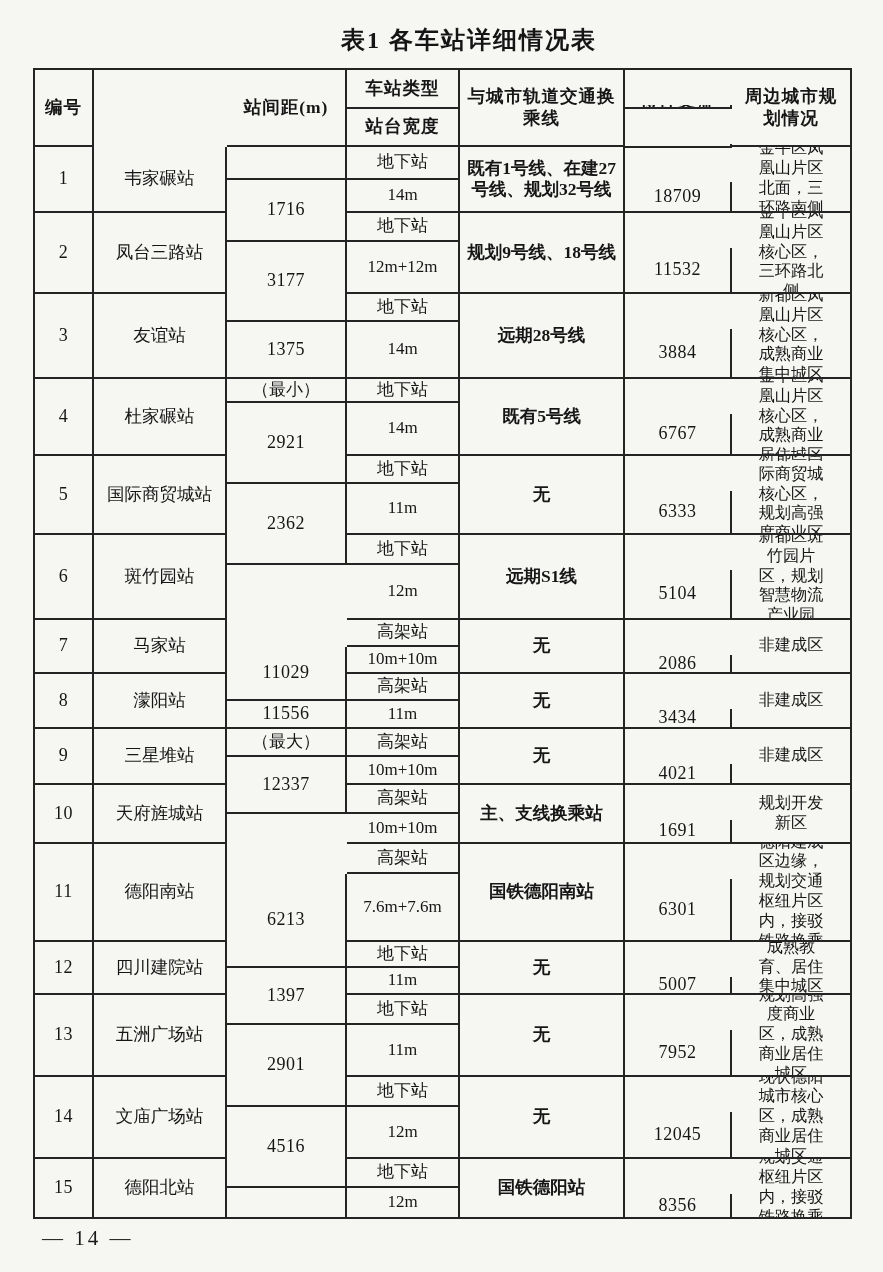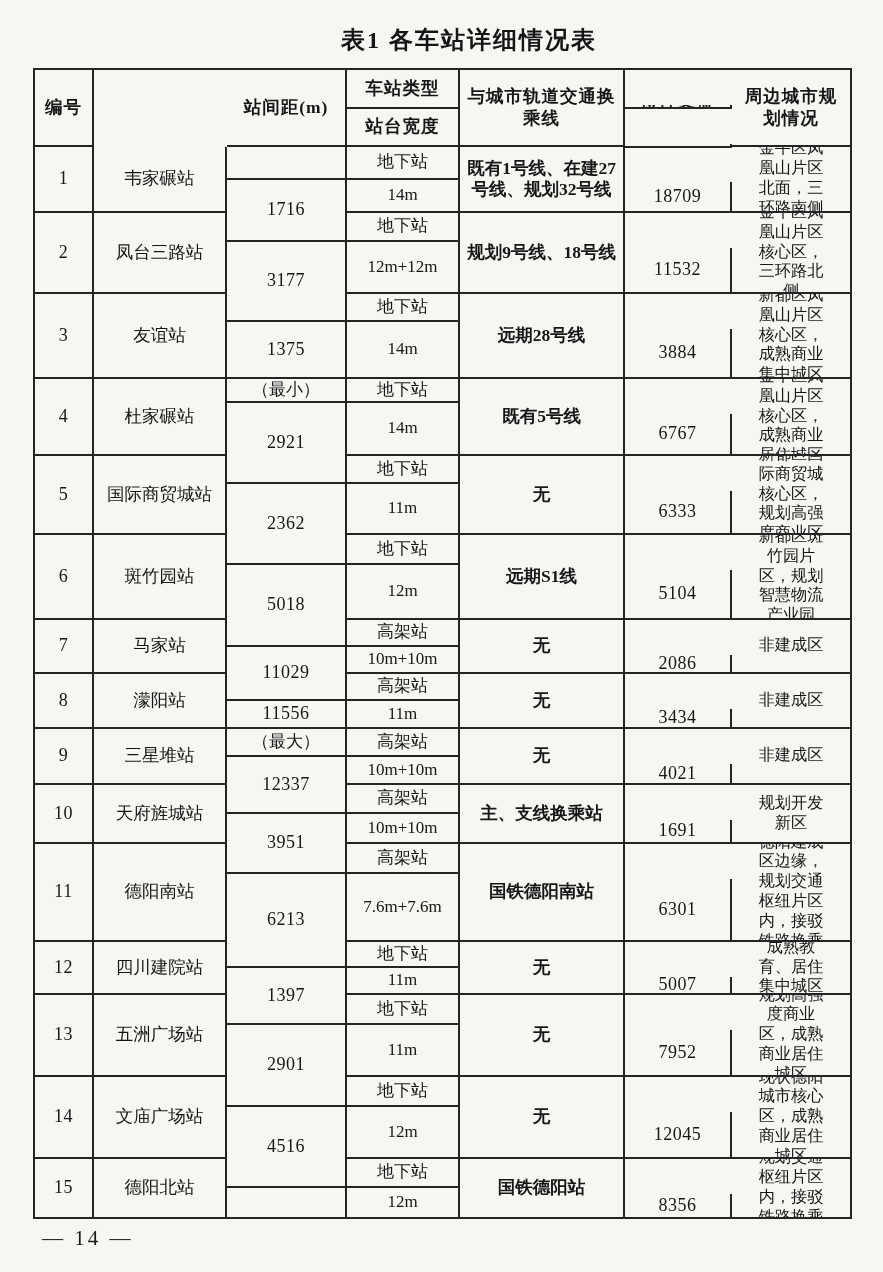--- a/index.html
+++ b/index.html
@@ -72,26 +72,24 @@
     <div class="cell c6 hdr flowunit" style="grid-row:2">（人/小时）</div>
     <div class="cell c7 hdr" style="grid-row:1/3">周边城市规划情况</div>
 
     <div class="cell c3" style="grid-row:3/4"></div>
     <div class="cell c3 num" style="grid-row:4/6">1716</div>
     <div class="cell c3 num" style="grid-row:6/8">3177</div>
     <div class="cell c3 num" style="grid-row:8/9">1375</div>
     <div class="cell c3" style="grid-row:9/10">（最小）</div>
     <div class="cell c3 num" style="grid-row:10/12">2921</div>
     <div class="cell c3 num" style="grid-row:12/14">2362</div>
-    <div class="cell c3 num" style="grid-row:14/16">5018</div>
     <div class="cell c3 num" style="grid-row:16/18">11029</div>
     <div class="cell c3 num" style="grid-row:18/19">11556</div>
     <div class="cell c3" style="grid-row:19/20">（最大）</div>
     <div class="cell c3 num" style="grid-row:20/22">12337</div>
-    <div class="cell c3 num" style="grid-row:22/24">3951</div>
     <div class="cell c3 num" style="grid-row:24/26">6213</div>
     <div class="cell c3 num" style="grid-row:26/28">1397</div>
     <div class="cell c3 num" style="grid-row:28/30">2901</div>
     <div class="cell c3 num" style="grid-row:30/32">4516</div>
     <div class="cell c3 nb" style="grid-row:32/33"></div>
 
     <div class="cell c1 num" style="grid-row:3/5">1</div>
     <div class="cell c2 name" style="grid-row:3/5">韦家碾站</div>
     <div class="cell c4" style="grid-row:3">地下站</div>
     <div class="cell c4 widthv" style="grid-row:4">14m</div>

